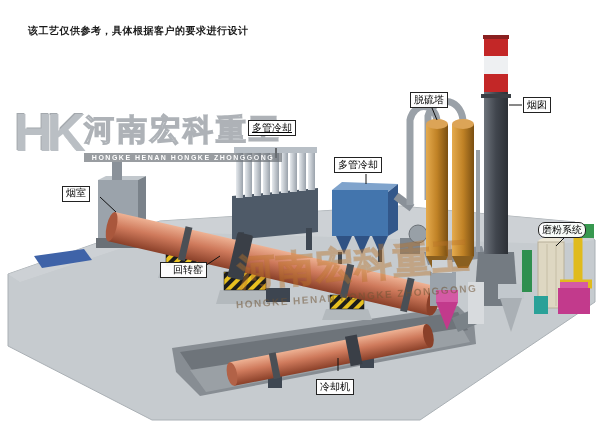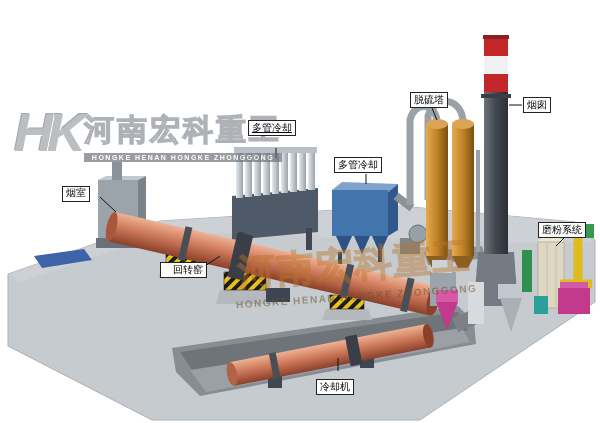--- a/index.html
+++ b/index.html
@@ -16,21 +16,21 @@
   .eq-label{
     position:absolute;background:rgba(255,255,255,0.96);border:1px solid #222;
     font-size:10px;line-height:1.15;padding:1px 3px;color:#000;white-space:nowrap;
   }
   
   .wm-logo{
     position:absolute;left:14px;top:110px;display:flex;align-items:flex-start;
     opacity:0.8;pointer-events:none;
   }
   .wm-hk{
-    font-size:54px;font-weight:bold;font-style:italic;line-height:0.85;
+    font-size:54px;font-weight:bold;line-height:0.85;
     color:#aab0b6;text-shadow:1px 1px 0 #ffffff, -1px -1px 0 #8d9399;
     letter-spacing:-6px;margin-right:4px;
   }
   .wm-right{display:flex;flex-direction:column;}
   .wm-cn{
     font-size:30px;font-weight:bold;letter-spacing:3px;
     color:rgba(255,255,255,0.55);-webkit-text-stroke:1.2px #9aa0a6;
   }
   .wm-en-bar{
     background:rgba(106,112,118,0.85);color:#fff;font-size:7px;font-weight:bold;
@@ -235,23 +235,24 @@
       <div class="wm-cn">河南宏科重工</div>
       <div class="wm-en-bar">HONGKE HENAN HONGKE ZHONGGONG</div>
     </div>
   </div>
 
   <div class="wm-center">
     <div class="wm-center-cn">河南宏科重工</div>
     <div class="wm-center-en">HONGKE HENAN HONGKE ZHONGGONG</div>
   </div>
 
+  <div class="disclaimer">该工艺仅供参考，具体根据客户的要求进行设计</div>
 
   <div class="eq-label" style="left:62px;top:186px;font-family:Liberation Mono, monospace;">烟室</div>
   <div class="eq-label" style="left:248px;top:120px;text-decoration:underline;">多管冷却</div>
   <div class="eq-label" style="left:334px;top:157px;">多管冷却</div>
   <div class="eq-label" style="left:410px;top:92px;">脱硫塔</div>
   <div class="eq-label" style="left:523px;top:97px;">烟囱</div>
   <div class="eq-label" style="left:160px;top:262px;padding-left:12px;">回转窑</div>
   <div class="eq-label" style="left:316px;top:379px;">冷却机</div>
-  <div class="eq-label" style="left:538px;top:222px;">磨粉系统</div>
+  <div class="eq-label" style="left:538px;top:222px;border-radius:7px;">磨粉系统</div>
 
 </div>
 
 </body></html>

